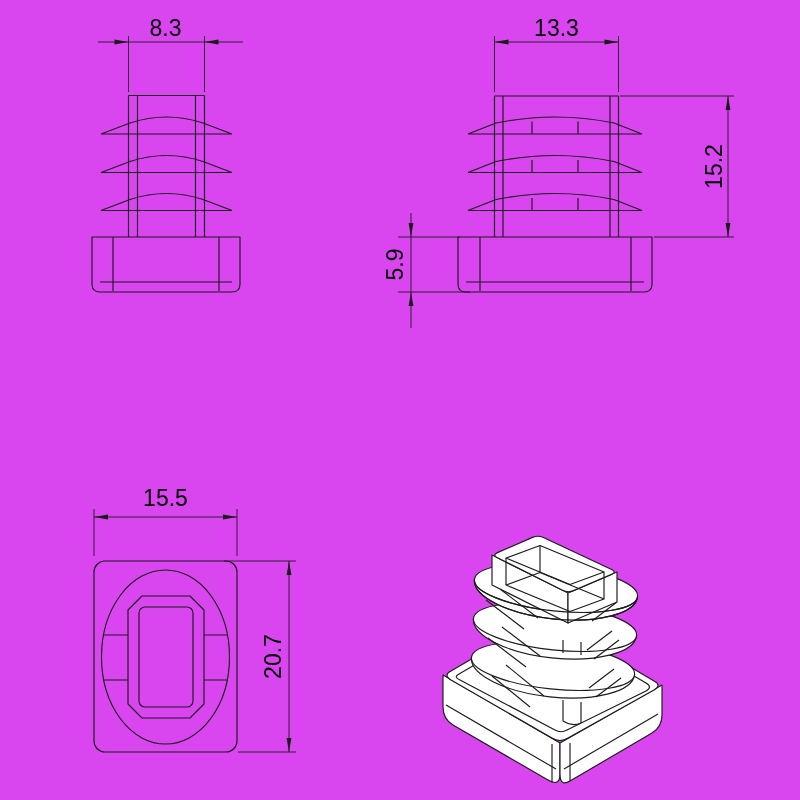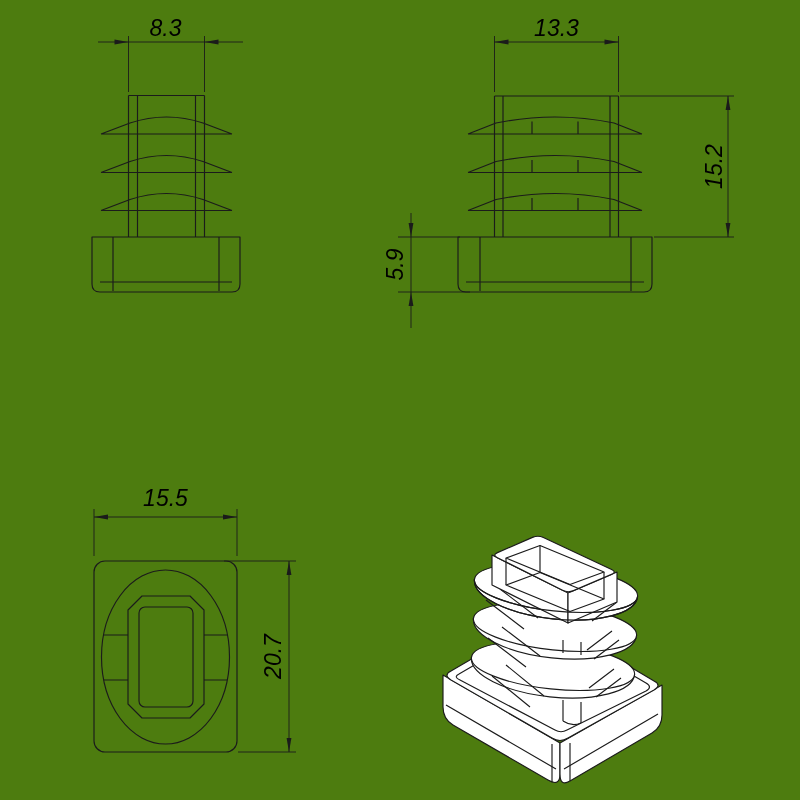--- a/index.html
+++ b/index.html
@@ -1,21 +1,20 @@
 <!DOCTYPE html>
 <html><head>
 <meta charset="utf-8">
 <style>
   html, body { margin: 0; padding: 0; background: #ffffff; }
   .sheet {
     position: relative;
     width: 800px; height: 800px;
-    background: #4d7c0f;
+    background: #d946ef;
     font-family: "Liberation Sans", sans-serif;
-    font-style: italic;
   }
   svg { position: absolute; left: 0; top: 0; }
   .part  { fill: none; stroke: #1b1b1b; stroke-width: 1.15; stroke-linejoin: round; }
   .partw { fill: #ffffff; stroke: #1b1b1b; stroke-width: 1.15; stroke-linejoin: round; }
   .dim   { fill: none; stroke: #1b1b1b; stroke-width: 0.9; }
   .arrow { fill: #1b1b1b; stroke: none; }
   .dimtext {
     fill: #000000;
     font-family: "Liberation Sans", sans-serif;
     font-size: 23px;

